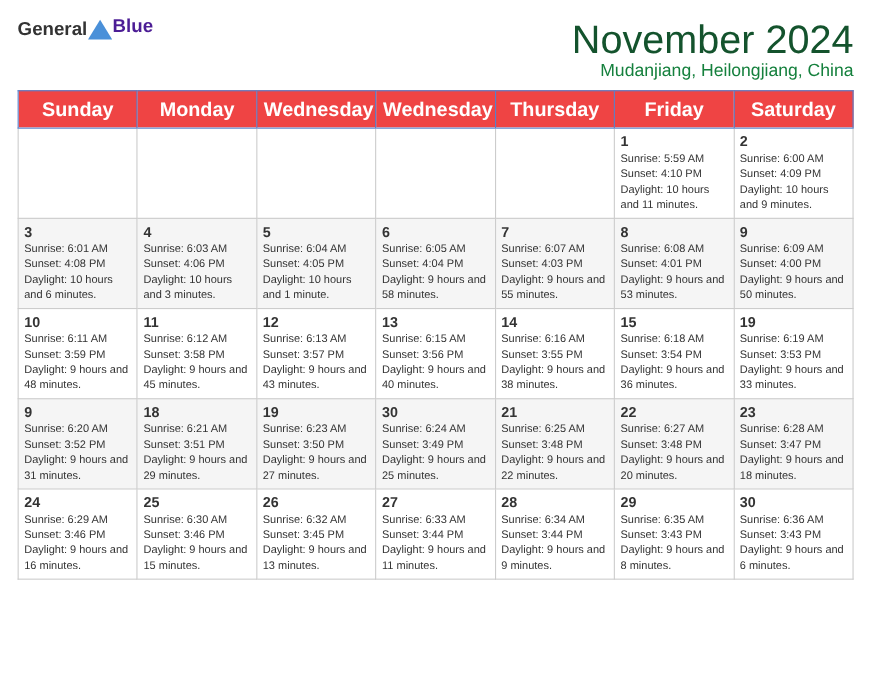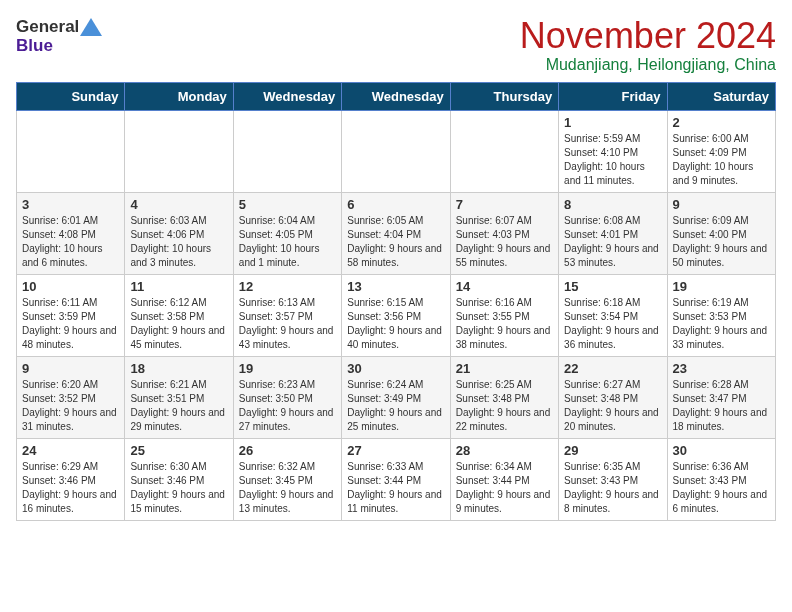--- a/index.html
+++ b/index.html
@@ -15,38 +15,38 @@
       justify-content: space-between;
       align-items: flex-start;
       margin-bottom: 8px;
     }
     .title-section {
       text-align: right;
     }
     .calendar-title {
       font-size: 36px;
       font-weight: normal;
-      color: #b91c1c;
+      color: #14532d;
       line-height: 1.1;
     }
     .calendar-subtitle {
       font-size: 16px;
       color: #15803d;
     }
     .calendar-table {
       width: 100%;
       border-collapse: collapse;
       table-layout: fixed;
     }
     .calendar-table th {
-      background-color: #0c4a6e;
+      background-color: #ef4444;
       color: #fff;
-      text-align: right;
+      text-align: center;
       padding: 6px 6px;
-      font-size: 13px;
+      font-size: 18px;
       border: 1px solid #5580cc;
     }
     .calendar-table td {
       border: 1px solid #ccc;
       vertical-align: top;
       padding: 4px 5px;
       font-size: 10.5px;
       color: #333;
       height: 80px;
       background: #fff;
@@ -64,21 +64,21 @@
       font-size: 10px;
       line-height: 1.4;
       color: #333;
       text-align: right;
     }
     .empty-cell {
       background: #fff !important;
     }
     .logo-wrapper {
       display: flex;
-      flex-direction: column;
+      flex-direction: row;
       align-items: flex-start;
     }
     .logo-line1 {
       display: flex;
       align-items: center;
     }
   </style>
 </head>
 <body>
 

